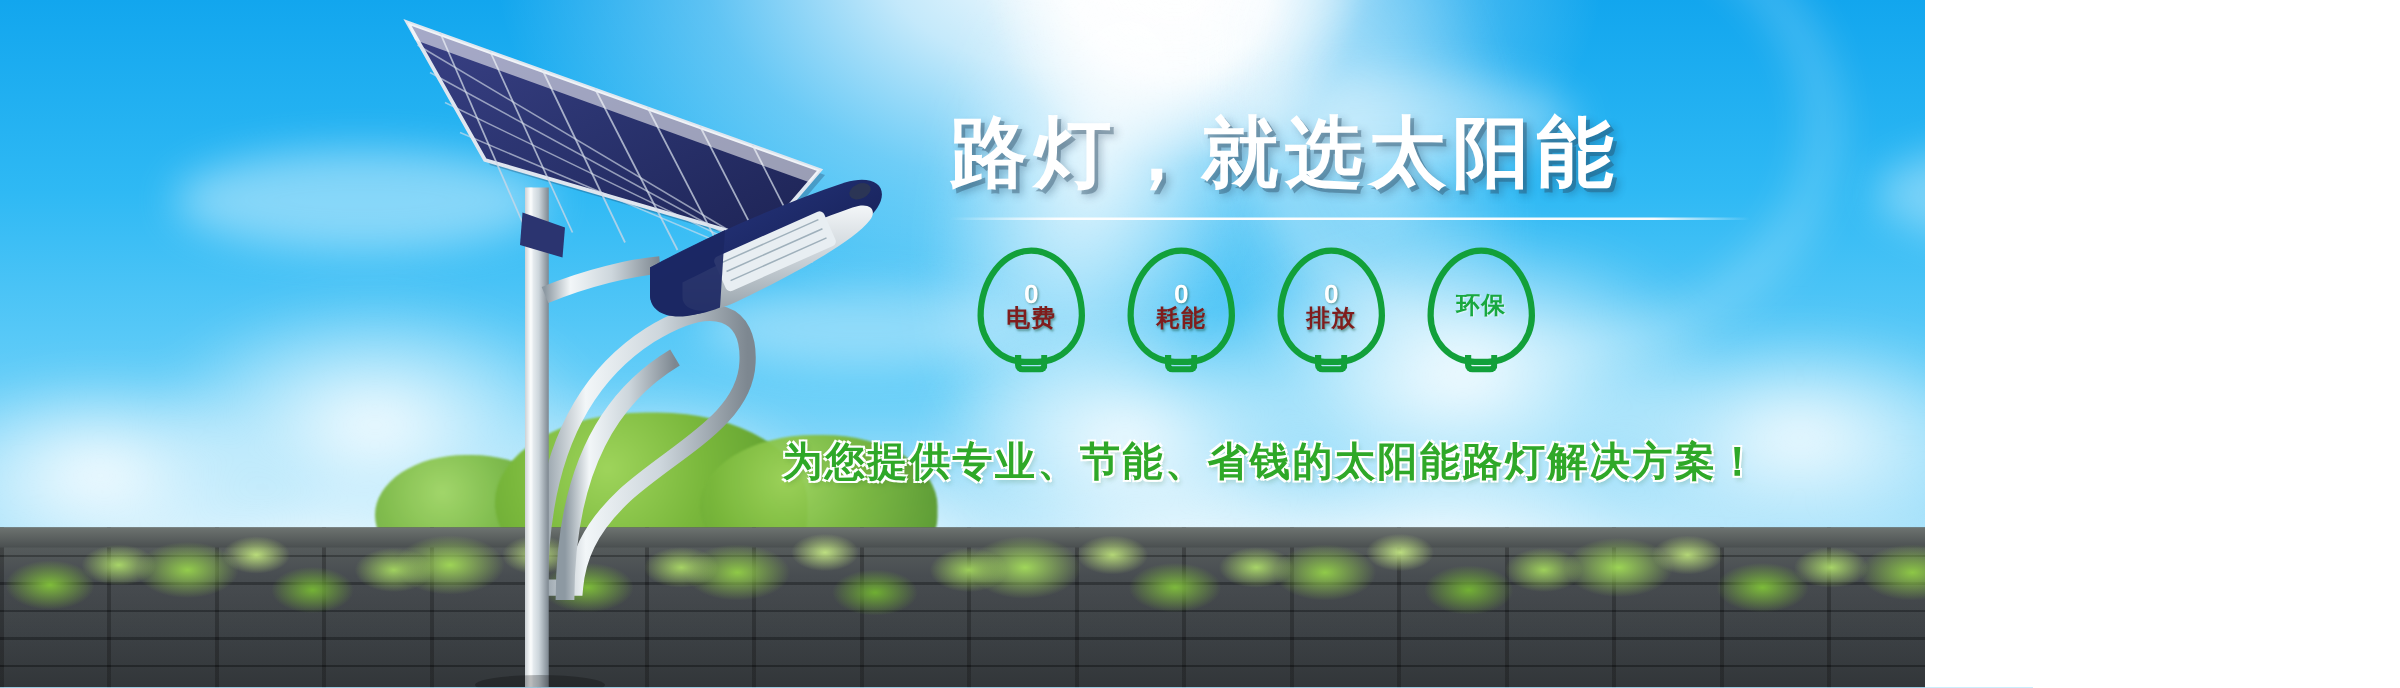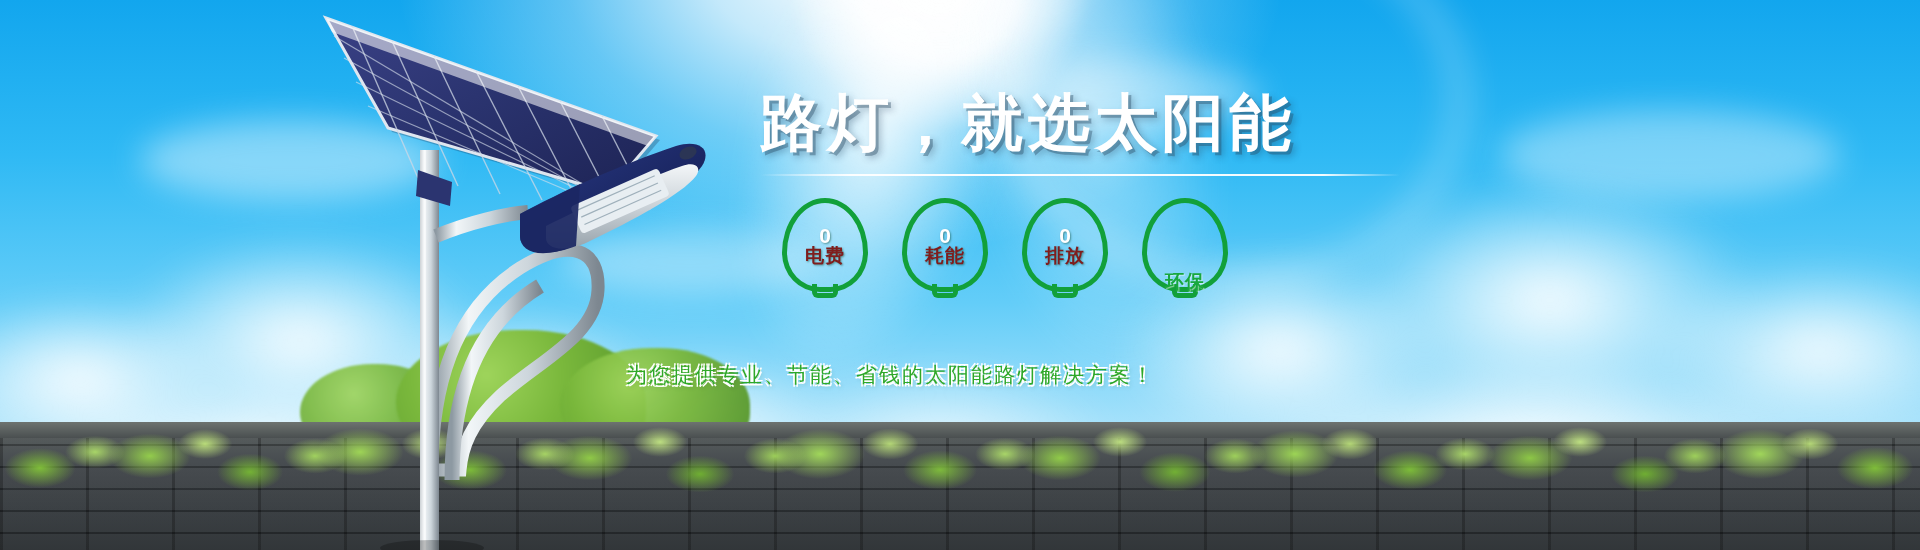--- a/index.html
+++ b/index.html
@@ -1,20 +1,20 @@
 <!DOCTYPE html>
 <html><head>
 <meta charset="utf-8">
 <style>
   html,body{margin:0;padding:0;background:#fff;}
   body{font-family:"Liberation Sans","DejaVu Sans",sans-serif;}
 
   .banner{
     position:relative;
-    width:1920px;height:550px;
+    width:1540px;height:550px;
     overflow:hidden;
     background:#2ab6f3;
   }
 
   
   .sky{
     position:absolute;inset:0;
     background:
       radial-gradient(ellipse 620px 420px at 840px -40px, rgba(255,255,255,.98) 0%, rgba(255,255,255,.75) 22%, rgba(255,255,255,.32) 45%, rgba(255,255,255,0) 72%),
       linear-gradient(180deg,#12a6ee 0%, #2fb9f4 28%, #63cdf8 55%, #a7e2fb 78%, #d8f1fd 100%);
@@ -175,26 +175,26 @@
     font-size:21px;font-weight:bold;color:#ffffff;line-height:1;
     text-shadow:1px 1px 2px rgba(0,60,30,.45);
   }
   .badge-word{
     position:relative;z-index:2;
     font-size:19px;font-weight:bold;color:#7f1d1d;line-height:1.04;
     text-align:center;letter-spacing:1px;
     text-shadow:1px 1px 2px rgba(0,60,30,.45);
   }
   .badge.eco .badge-word{color:#18a83f;text-shadow:1px 1px 1px rgba(255,255,255,.55);}
-  .badge.eco{justify-content:flex-end;}
+  .badge.eco{justify-content:center;}
 
   .subline{
-    position:absolute;left:-134px;top:269px;
+    position:absolute;left:-134px;top:256px;
     white-space:nowrap;
-    font-size:21px;font-weight:normal;letter-spacing:2px;
+    font-size:32px;font-weight:bold;letter-spacing:2px;
     color:#2fa828;
     text-shadow:
       -1.6px -1.6px 0 #ffffff,
        1.6px -1.6px 0 #ffffff,
       -1.6px  1.6px 0 #ffffff,
        1.6px  1.6px 0 #ffffff,
        2px 3px 4px rgba(25,90,20,.22);
   }
 </style>
 </head>

